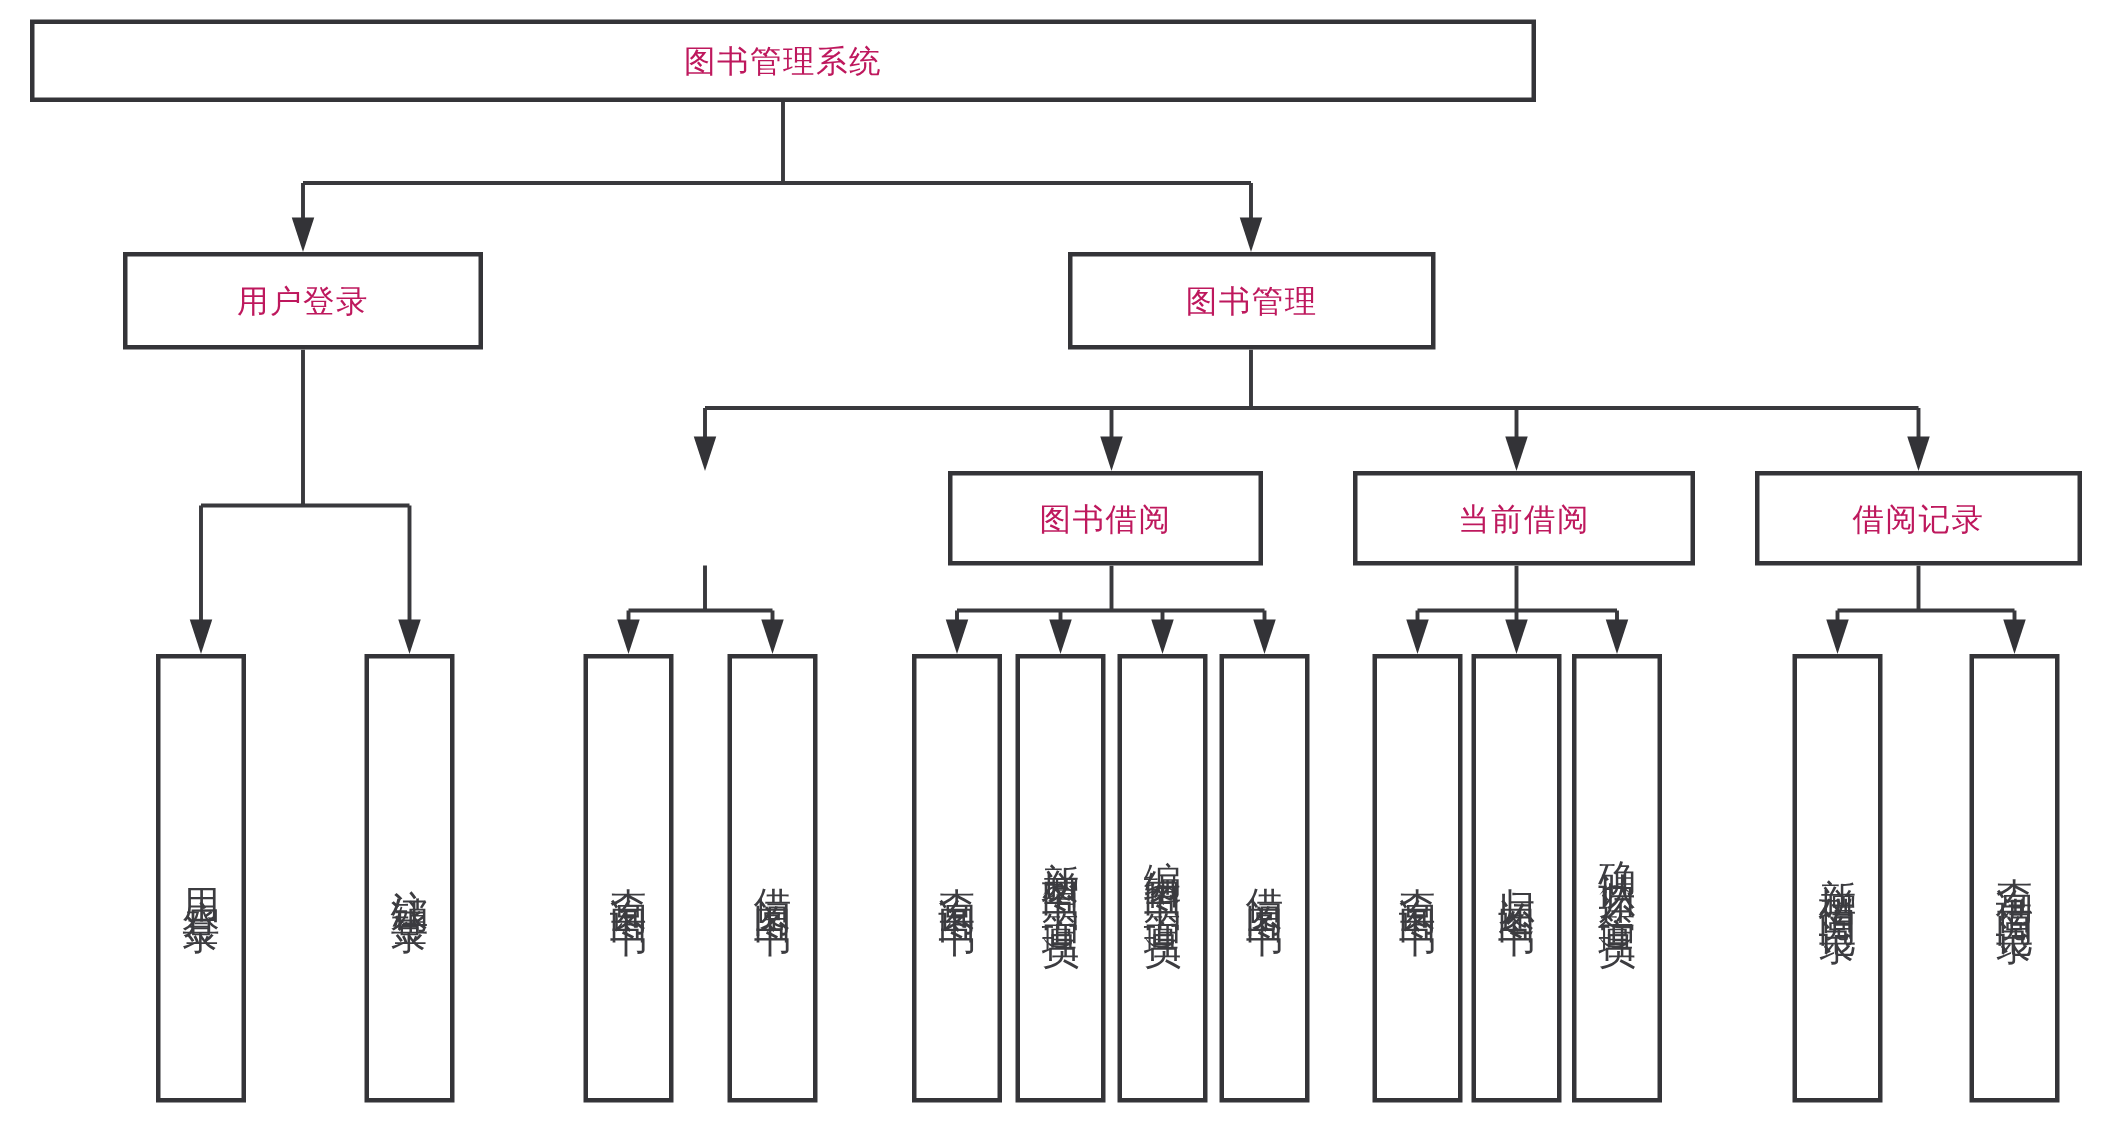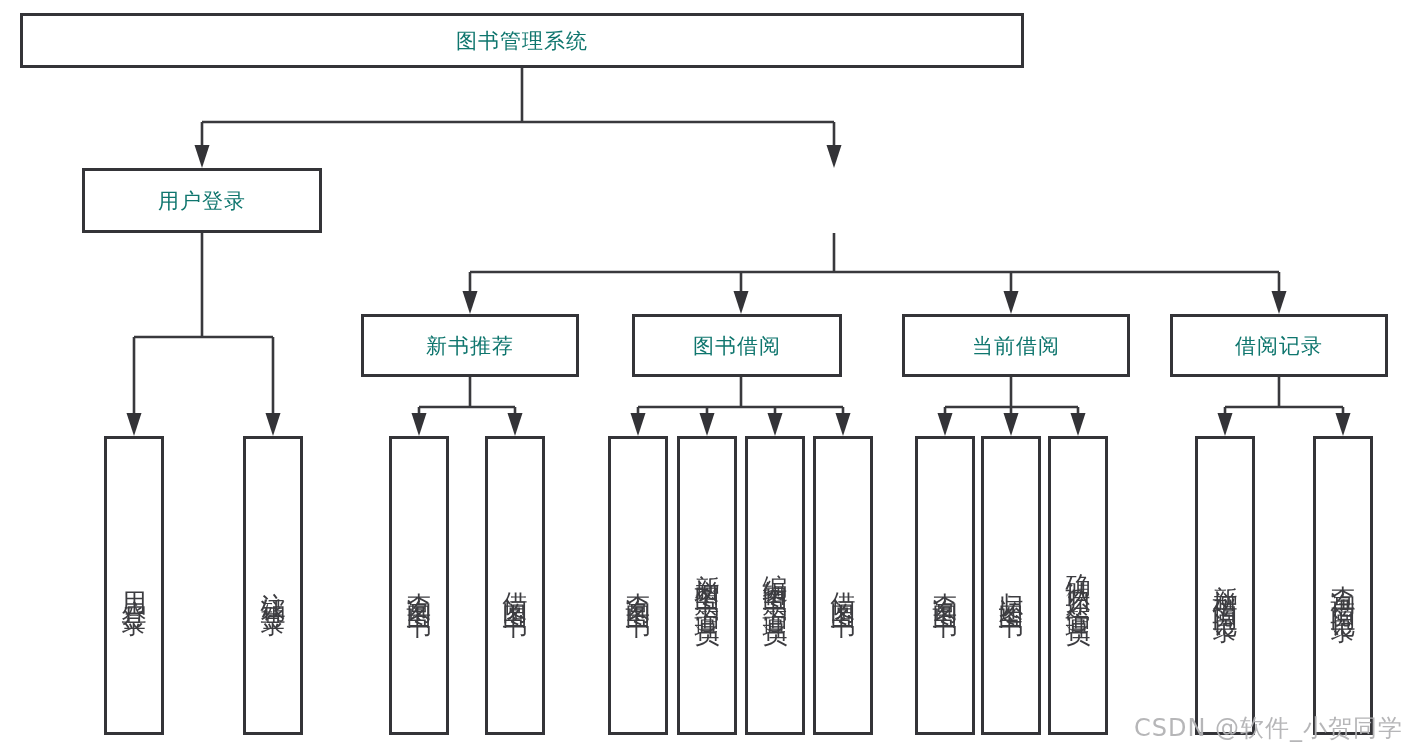--- a/index.html
+++ b/index.html
@@ -34,21 +34,21 @@
   .hbox {
     position: absolute;
     box-sizing: border-box;
     background: #ffffff;
     border: 3px solid #343438;
     display: flex;
     align-items: center;
     justify-content: center;
     font-size: 21px;
     letter-spacing: 1px;
-    color: #0f766e;
+    color: #be185d;
     z-index: 2;
   }
   .vbox {
     position: absolute;
     box-sizing: border-box;
     width: 60px;
     height: 299px;
     top: 436px;
     background: #ffffff;
     border: 3px solid #343438;
@@ -114,22 +114,22 @@
     <polygon points="1070.5,413 1085.5,413 1078,436"></polygon>
 
     <path d="M1279 377 V407 M1225 407 H1343 M1225 407 V418 M1343 407 V418"></path>
     <polygon points="1217.5,413 1232.5,413 1225,436"></polygon>
     <polygon points="1335.5,413 1350.5,413 1343,436"></polygon>
   </svg>
 
   <div class="hbox" style="left:20px; top:13px; width:1004px; height:55px;">图书管理系统</div>
 
   <div class="hbox" style="left:82px; top:168px; width:240px; height:65px;">用户登录</div>
+  <div class="hbox" style="left:712px; top:168px; width:245px; height:65px;">图书管理</div>
 
-  <div class="hbox" style="left:361px; top:314px; width:218px; height:63px;">新书推荐</div>
   <div class="hbox" style="left:632px; top:314px; width:210px; height:63px;">图书借阅</div>
   <div class="hbox" style="left:902px; top:314px; width:228px; height:63px;">当前借阅</div>
   <div class="hbox" style="left:1170px; top:314px; width:218px; height:63px;">借阅记录</div>
 
   <div class="vbox" style="left:104px;">
     <span class="vtext">用户登录</span>
   </div>
   <div class="vbox" style="left:243px;">
     <span class="vtext">注销登录</span>
   </div>
@@ -164,15 +164,14 @@
     <span class="vtext">确认归还（管理员）</span>
   </div>
 
   <div class="vbox" style="left:1195px;">
     <span class="vtext">新增借阅记录</span>
   </div>
   <div class="vbox" style="left:1313px;">
     <span class="vtext">查询借阅记录</span>
   </div>
 
-  <div class="watermark">CSDN @软件_小贺同学</div>
 
 </div>
 
 </body></html>

